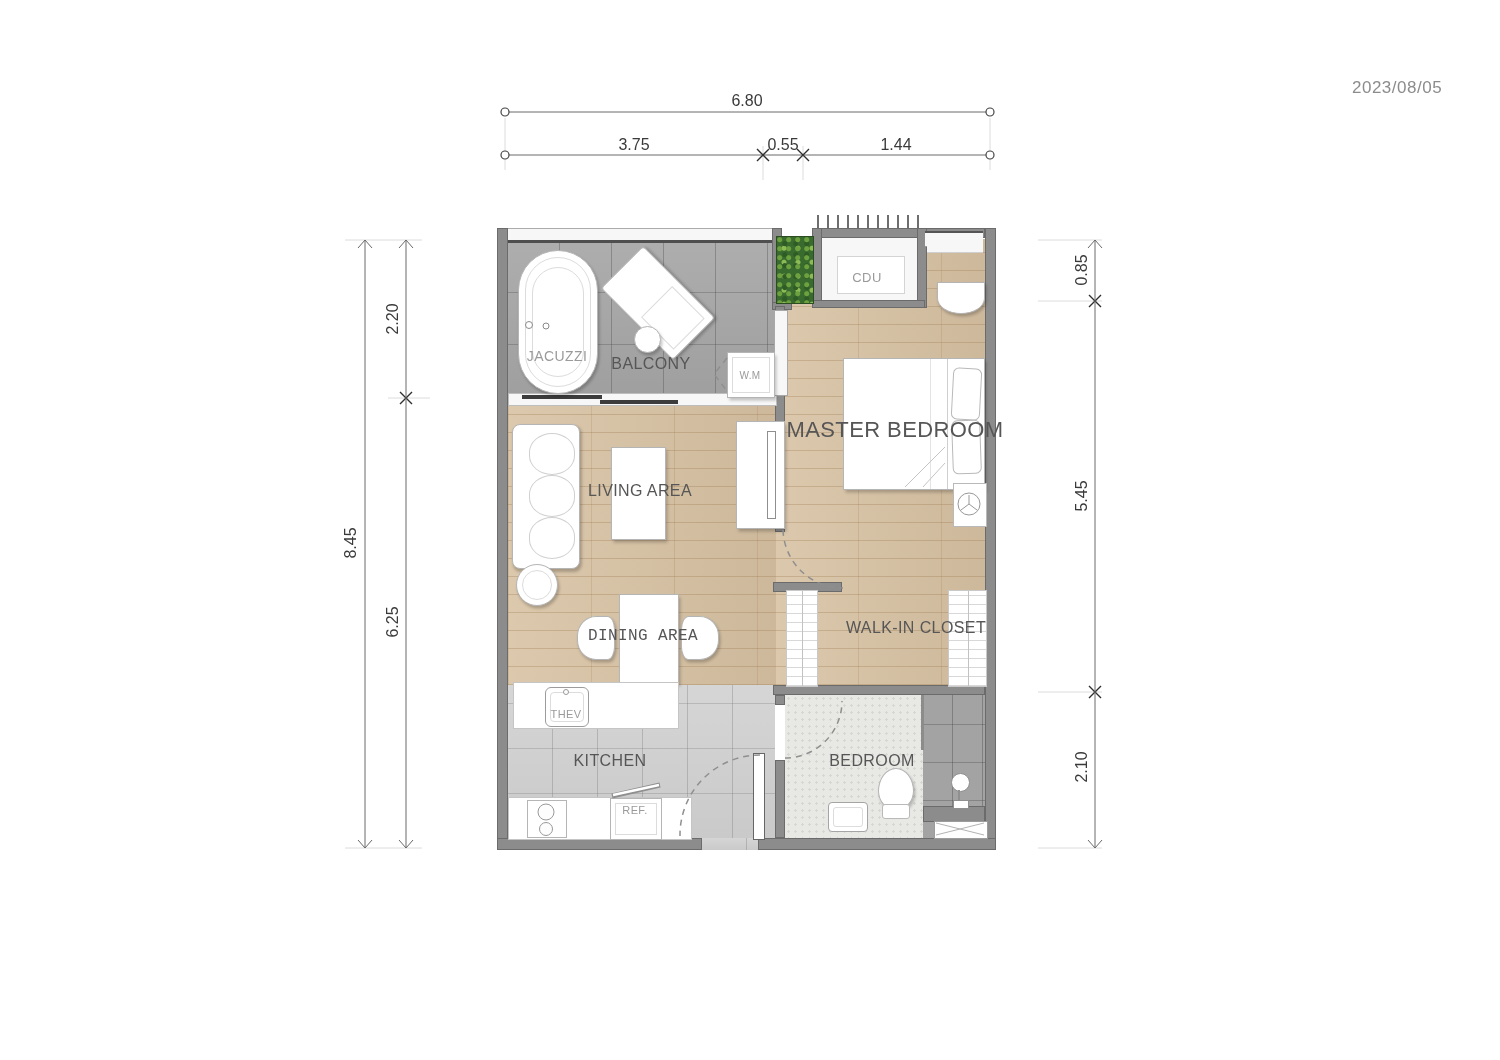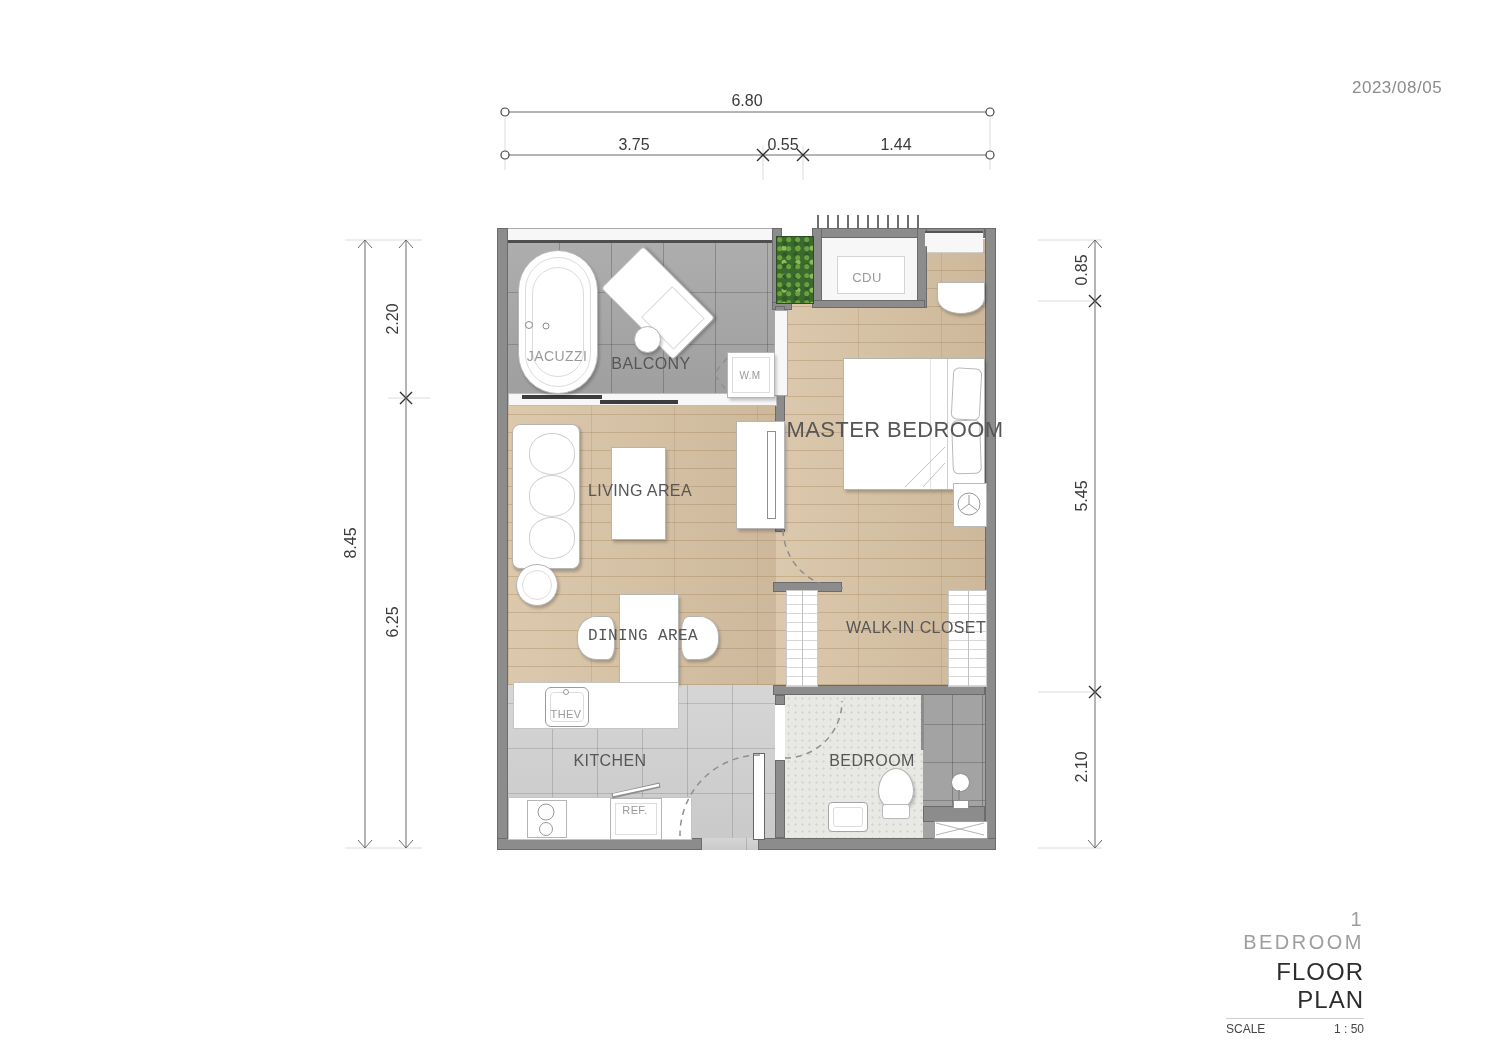--- a/index.html
+++ b/index.html
@@ -73,28 +73,20 @@
   .rail-bar{position:absolute;top:0;bottom:0;width:1px;background:#c2c2c2;left:50%;}
   .slider-panel{position:absolute;background:#3c3c3c;z-index:4;}
   .cushion{position:absolute;background:#fff;border:1px solid #d0d0d0;border-radius:50% 50% 50% 50%/46% 46% 46% 46%;}
 </style>
 </head>
 <body>
 
 <div class="canvas">
 
   <div class="date">2023/08/05</div>
-  <div class="titleblock">
-    <div class="tb-unit">1  BEDROOM</div>
-    <div class="tb-title">FLOOR PLAN</div>
-    <div class="tb-scale">
-      <span>SCALE</span>
-      <span>1 : 50</span>
-    </div>
-  </div>
 
   <div class="floor tile-balcony" style="left:508px;top:236px;width:267px;height:160px;"></div>
   <div class="floor wood" style="left:775px;top:239px;width:210px;height:446px;"></div>
   <div class="floor wood" style="left:508px;top:396px;width:267px;height:289px;"></div>
   <div class="floor tile-kitchen" style="left:508px;top:685px;width:267px;height:153px;"></div>
   <div class="floor tile-kitchen" style="left:702px;top:838px;width:56px;height:12px;"></div>
   <div class="floor tile-bath" style="left:785px;top:695px;width:140px;height:143px;"></div>
   <div class="floor tile-shower" style="left:923px;top:695px;width:62px;height:143px;"></div>
 
   <div class="wall" style="left:497px;top:228px;width:11px;height:622px;"></div>

